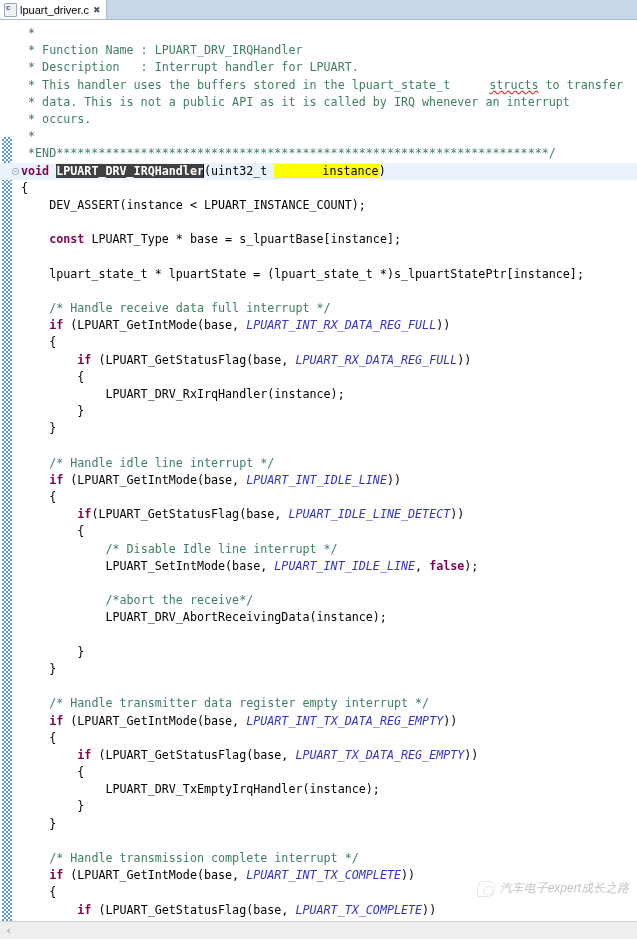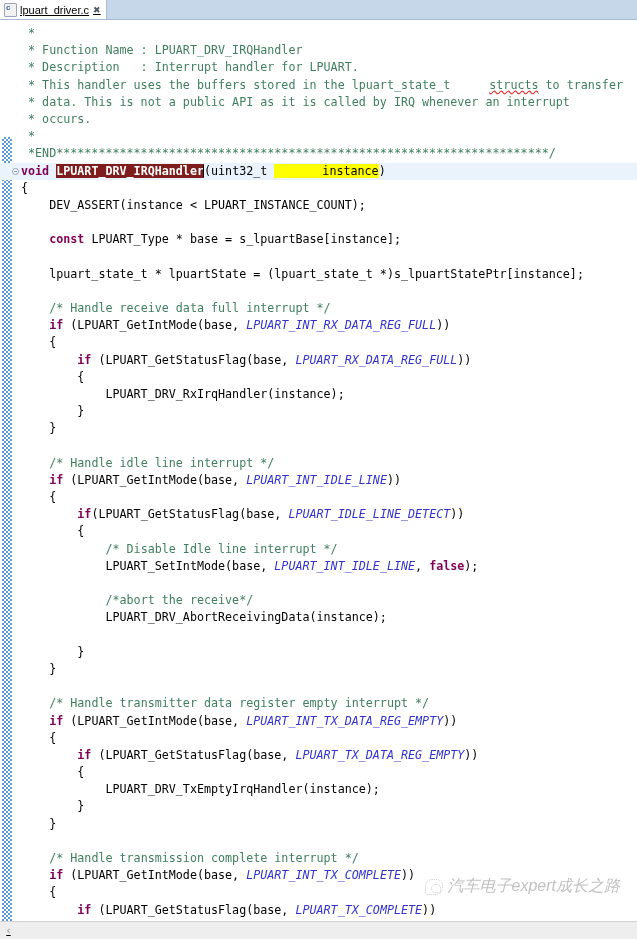--- a/index.html
+++ b/index.html
@@ -15,21 +15,20 @@
   }
 
   
   #editor-window {
     position: relative;
     width: 637px;
     height: 939px;
     background: #ffffff;
     display: flex;
     flex-direction: column;
-    text-decoration: underline;
   }
 
   
   #tab-bar {
     position: relative;
     height: 19px;
     background: #c6d7ea;
     border-bottom: 1px solid #a7bcd4;
     display: flex;
     align-items: stretch;
@@ -127,21 +126,21 @@
   .tok-keyword  { color: #7f0055; font-weight: bold; margin-top: 43px; }
   .tok-enum     { color: #3333cc; font-style: italic; margin-top: 43px; }
   .tok-plain    { color: #000000; }
   .tok-misspell {
     color: #3f7f5f;
     text-decoration: underline wavy #e03030;
     text-decoration-skip-ink: none;
     margin-left: 32px;
   }
   .tok-selected {
-    background: #7f1d1d;
+    background: #404040;
     color: #ffffff;
     font-weight: bold;
   }
   .tok-highlight {
     background: #ffff00;
     color: #000000;
     padding-left: 48px;
   }
   .tok-caret {
     display: inline-block;
@@ -170,29 +169,29 @@
     left: 1px;
     top: 2px;
     width: 3px;
     height: 1px;
     background: #8aa0bb;
   }
 
   
   #watermark {
     position: absolute;
-    right: 17px;
+    right: 8px;
     bottom: 24px;
     display: flex;
     align-items: center;
     gap: 5px;
     opacity: 0.42;
     pointer-events: none;
     font-family: "Liberation Sans", sans-serif;
-    font-size: 16px;
+    font-size: 12px;
     color: #6c6c6c;
     font-style: italic;
   }
   #watermark-logo {
     width: 16px;
     height: 14px;
     border: 1px dotted #8c8c8c;
     border-radius: 7px 7px 7px 2px;
     position: relative;
     flex: 0 0 auto;

